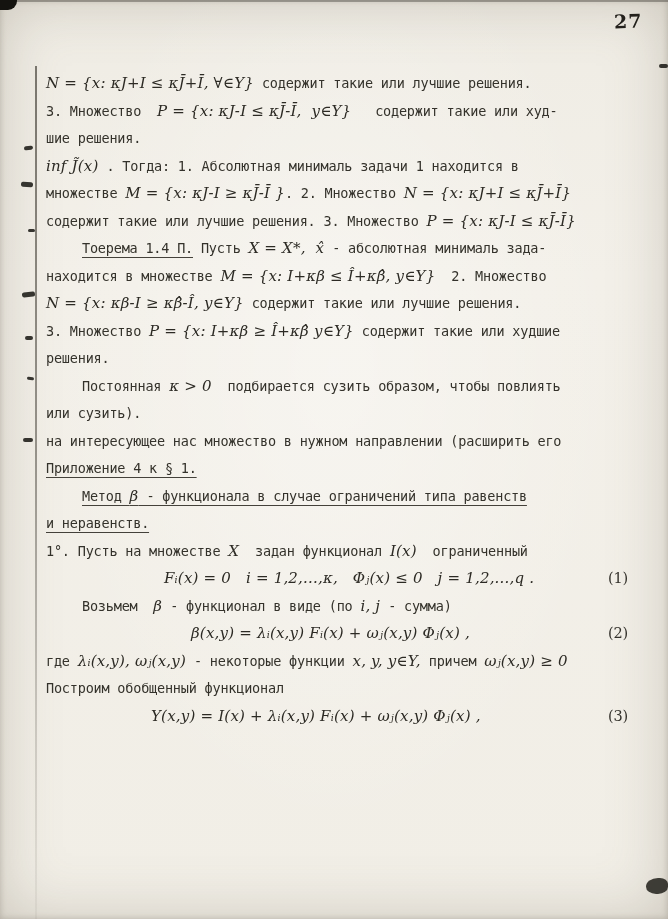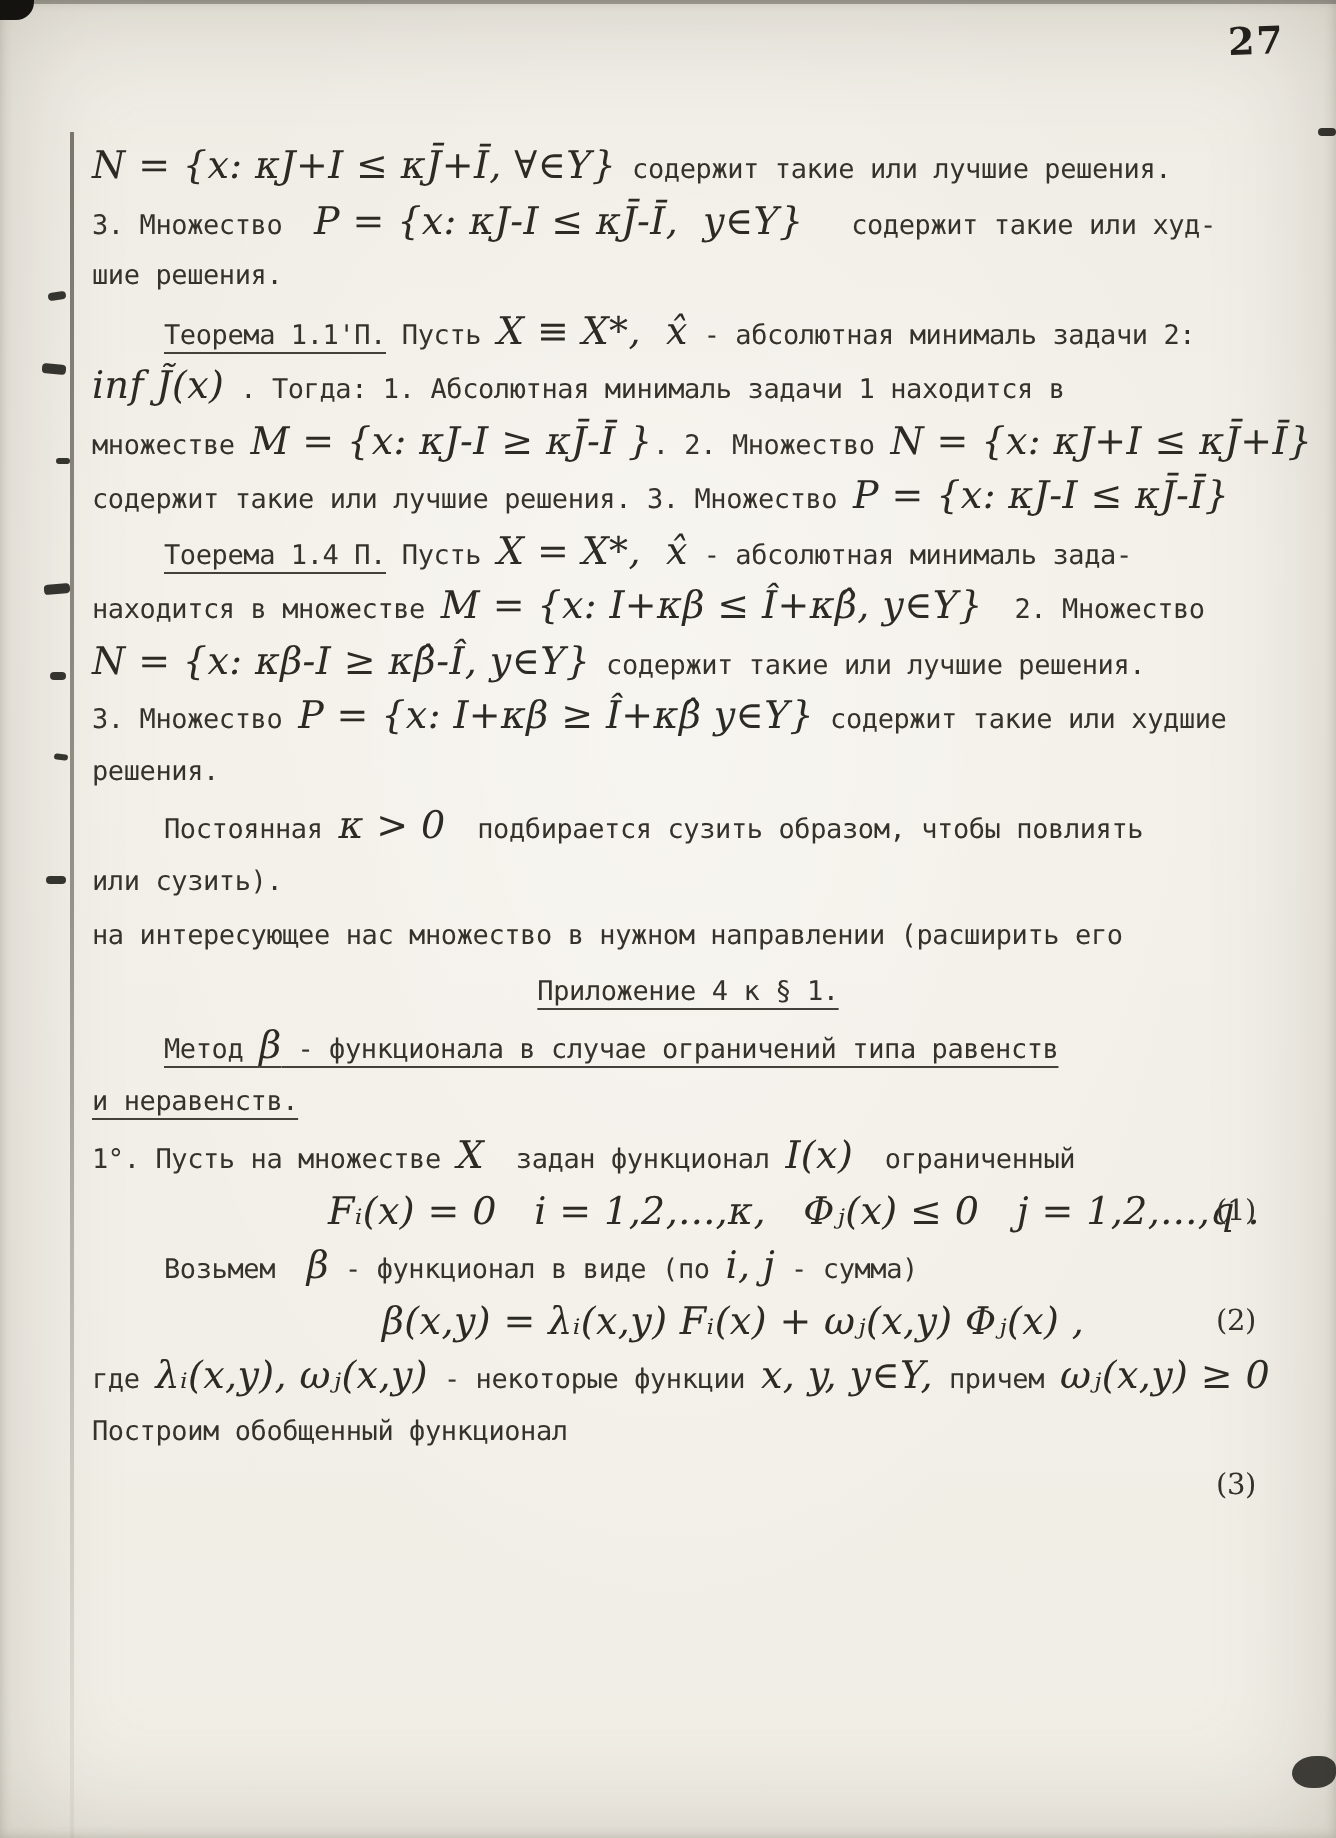--- a/index.html
+++ b/index.html
@@ -23,24 +23,24 @@
     position:absolute; left:35px; top:66px; bottom:0; width:1.5px;
     background:linear-gradient(180deg, rgba(60,56,48,.65) 0%, rgba(60,56,48,.5) 45%, rgba(60,56,48,.18) 80%, rgba(60,56,48,.05) 100%);
   }
   .text-block{
     position:absolute; left:46px; right:26px; top:70px;
   }
   .line{
     position:relative; height:27.5px; line-height:27.5px;
     white-space:pre; font-size:13.5px; letter-spacing:-0.2px;
   }
-  .line.center{text-align:center;}
+  .line.center{text-align:left;}
   .txt{font-family:"DejaVu Sans Mono", monospace; color:#34322b;}
   .math{
-    font-family:"DejaVu Serif", serif; font-style:italic; font-size:19px;
+    font-family:"DejaVu Serif", serif; font-style:italic; font-size:15px;
     color:#2c2a24; letter-spacing:0.2px;
   }
   .u-line span, .useg{
     text-decoration:underline; text-underline-offset:4px; text-decoration-thickness:1px;
     text-decoration-color:#44413a;
   }
   .eqno{
     position:absolute; right:14px; top:0; font-style:normal;
     font-family:"DejaVu Serif", serif; font-size:14.5px;
   }
@@ -75,36 +75,35 @@
   <div class="artifact edge-mark m5"></div>
   <div class="artifact edge-mark m6"></div>
   <div class="artifact edge-mark m7"></div>
   <div class="artifact edge-mark m8"></div>
   <div class="smudge-br artifact"></div>
 
   <div class="text-block">
       <div class="line"><span class="math">N = {x: κJ+I ≤ κJ̄+Ī, ∀∈Y}</span><span class="txt"> содержит такие или лучшие решения.</span></div>
       <div class="line"><span class="txt">3. Множество  </span><span class="math">P = {x: κJ-I ≤ κJ̄-Ī,  y∈Y}</span><span class="txt">   содержит такие или худ-</span></div>
       <div class="line"><span class="txt">шие решения.</span></div>
-      <div class="line" style="padding-left: 36px;"><span class="txt useg">Теорема 1.1'П.</span><span class="txt"> Пусть </span><span class="math">X ≡ X*,  x̂</span><span class="txt"> - абсолютная минималь задачи 2:</span></div>
       <div class="line"><span class="math">inf J̃(x)</span><span class="txt"> . Тогда: 1. Абсолютная минималь задачи 1 находится в</span></div>
       <div class="line"><span class="txt">множестве </span><span class="math">M = {x: κJ-I ≥ κJ̄-Ī }</span><span class="txt">. 2. Множество </span><span class="math">N = {x: κJ+I ≤ κJ̄+Ī}</span></div>
       <div class="line"><span class="txt">содержит такие или лучшие решения. 3. Множество </span><span class="math">P = {x: κJ-I ≤ κJ̄-Ī}</span></div>
       <div class="line" style="padding-left: 36px;"><span class="txt useg">Тоерема 1.4 П.</span><span class="txt"> Пусть </span><span class="math">X = X*,  x̂</span><span class="txt"> - абсолютная минималь зада-</span></div>
       <div class="line"><span class="txt">находится в множестве </span><span class="math">M = {x: I+κβ ≤ Î+κβ̂, y∈Y}</span><span class="txt">  2. Множество</span></div>
       <div class="line"><span class="math">N = {x: κβ-I ≥ κβ̂-Î, y∈Y}</span><span class="txt"> содержит такие или лучшие решения.</span></div>
       <div class="line"><span class="txt">3. Множество </span><span class="math">P = {x: I+κβ ≥ Î+κβ̂ y∈Y}</span><span class="txt"> содержит такие или худшие</span></div>
       <div class="line"><span class="txt">решения.</span></div>
       <div class="line" style="padding-left: 36px;"><span class="txt">Постоянная </span><span class="math">κ &gt; 0</span><span class="txt">  подбирается сузить образом, чтобы повлиять</span></div>
       <div class="line"><span class="txt">или сузить).</span></div>
       <div class="line"><span class="txt">на интересующее нас множество в нужном направлении (расширить его</span></div>
       <div class="line center u-line"><span class="txt">Приложение 4 к § 1.</span></div>
       <div class="line u-line" style="padding-left: 36px;"><span class="txt">Метод </span><span class="math">β</span><span class="txt"> - функционала в случае ограничений типа равенств</span></div>
       <div class="line u-line"><span class="txt">и неравенств.</span></div>
       <div class="line"><span class="txt">1°. Пусть на множестве </span><span class="math">X</span><span class="txt">  задан функционал </span><span class="math">I(x)</span><span class="txt">  ограниченный</span></div>
       <div class="line" style="padding-left: 118px;"><span class="math">Fᵢ(x) = 0   i = 1,2,...,κ,   Φⱼ(x) ≤ 0   j = 1,2,...,q .</span><span class="eqno">(1)</span></div>
       <div class="line" style="padding-left: 36px;"><span class="txt">Возьмем  </span><span class="math">β</span><span class="txt"> - функционал в виде (по </span><span class="math">i, j</span><span class="txt"> - сумма)</span></div>
       <div class="line" style="padding-left: 145px;"><span class="math">β(x,y) = λᵢ(x,y) Fᵢ(x) + ωⱼ(x,y) Φⱼ(x) ,</span><span class="eqno">(2)</span></div>
       <div class="line"><span class="txt">где </span><span class="math">λᵢ(x,y), ωⱼ(x,y)</span><span class="txt"> - некоторые функции </span><span class="math">x, y, y∈Y,</span><span class="txt"> причем </span><span class="math">ωⱼ(x,y) ≥ 0</span></div>
       <div class="line"><span class="txt">Построим обобщенный функционал</span></div>
-      <div class="line" style="padding-left: 105px;"><span class="eqno">(3)</span></div>
+      <div class="line" style="padding-left: 105px;"><span class="math">Y(x,y) = I(x) + λᵢ(x,y) Fᵢ(x) + ωⱼ(x,y) Φⱼ(x) ,</span><span class="eqno">(3)</span></div>
     </div>
 </div>
 
 </body></html>

